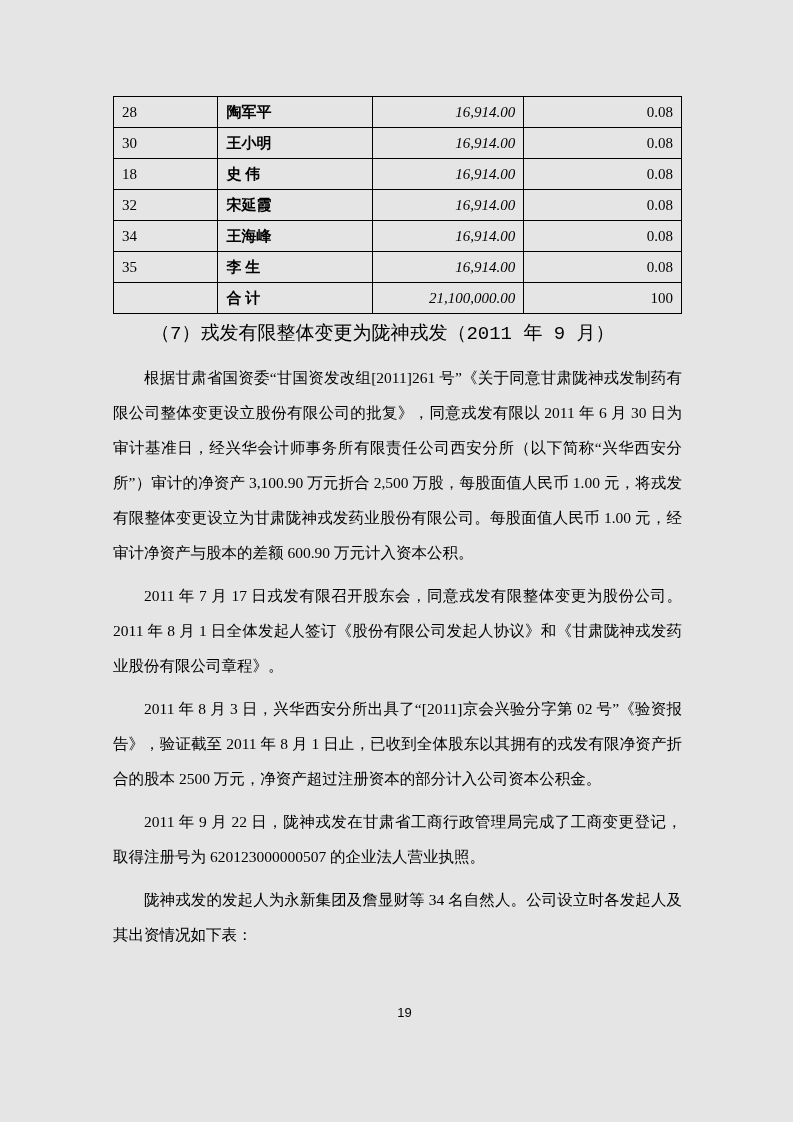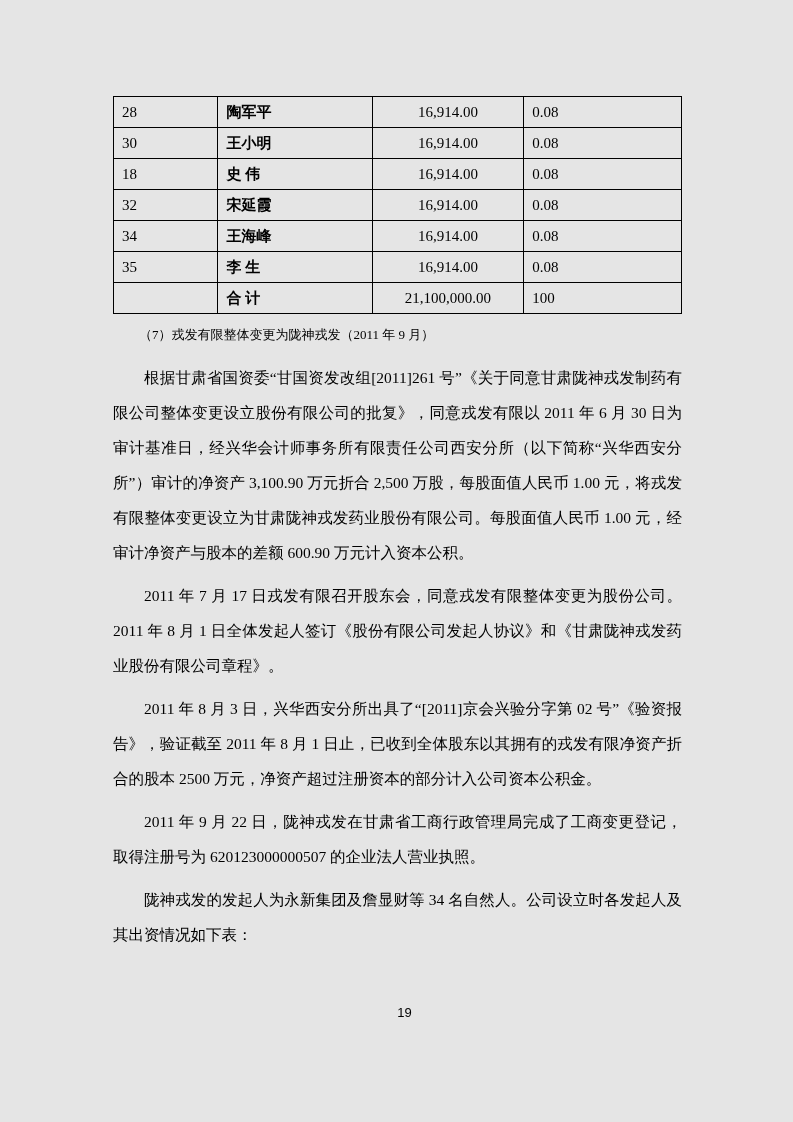--- a/index.html
+++ b/index.html
@@ -28,29 +28,30 @@
   table.doc-table td {
     border: 1px solid #000000;
     height: 30px;
     padding: 0 8px;
     vertical-align: middle;
     overflow: hidden;
     white-space: nowrap;
   }
   td.c-no    { width: 17.6%; text-align: left;  padding-left: 11px; }
   td.c-name  { width: 27.4%; text-align: left;  padding-left: 11px; font-weight: bold; }
-  td.c-amt   { width: 26.9%; text-align: center; padding-right: 7px; }
-  td.c-ratio { width: 28.1%; padding-right: 8px; }
+  td.c-amt   { width: 26.9%; text-align: right; padding-right: 7px; font-style: italic; }
+  td.c-ratio { width: 28.1%; text-align: right; padding-right: 8px; }
 
   .section-heading {
     margin: 3px 0 0 0;
-    font-size: 13px;
+    font-size: 19px;
     line-height: 35px;
     text-indent: 2em;
     font-weight: normal;
+    font-family: Liberation Mono, monospace;
   }
   .body-para {
     margin: 8px 0 0 0;
     font-size: 15.5px;
     line-height: 35px;
     text-indent: 2em;
     text-align: justify;
     text-justify: inter-character;
   }
   .body-para:first-of-type { margin-top: 6px; }

